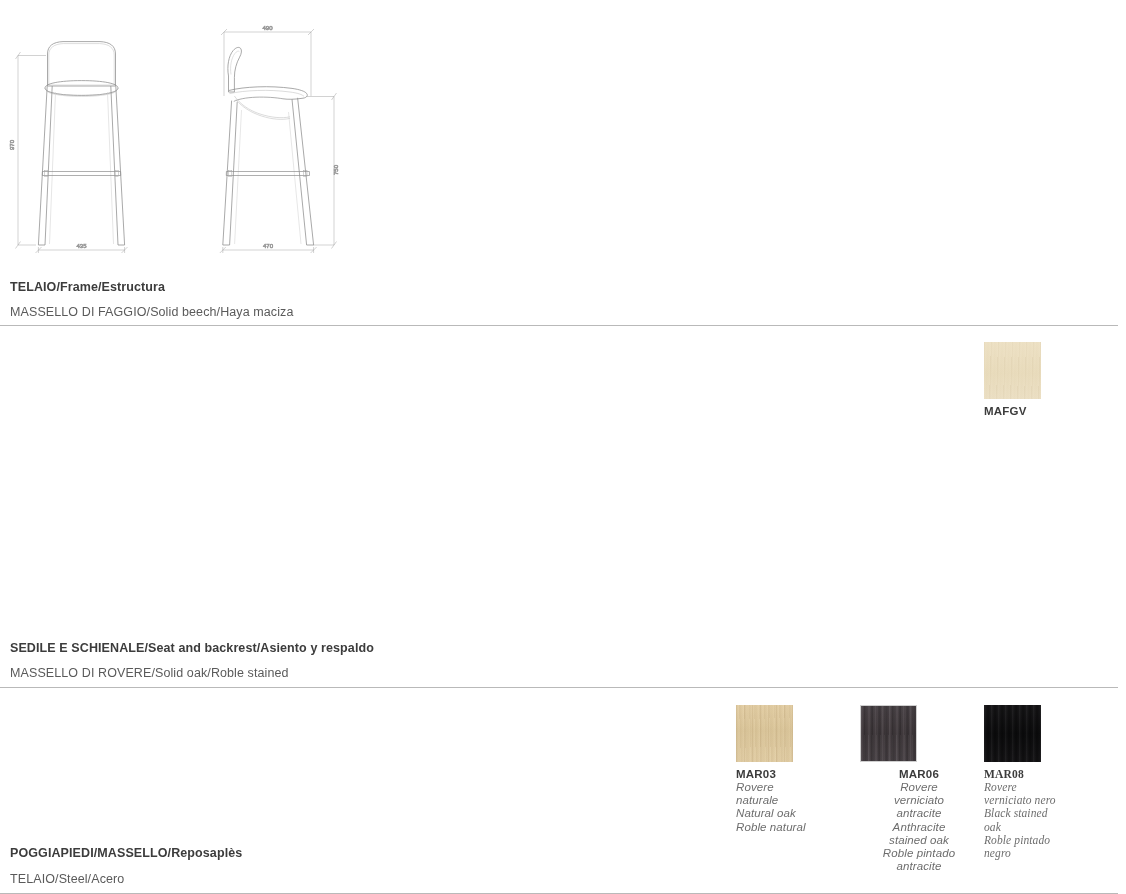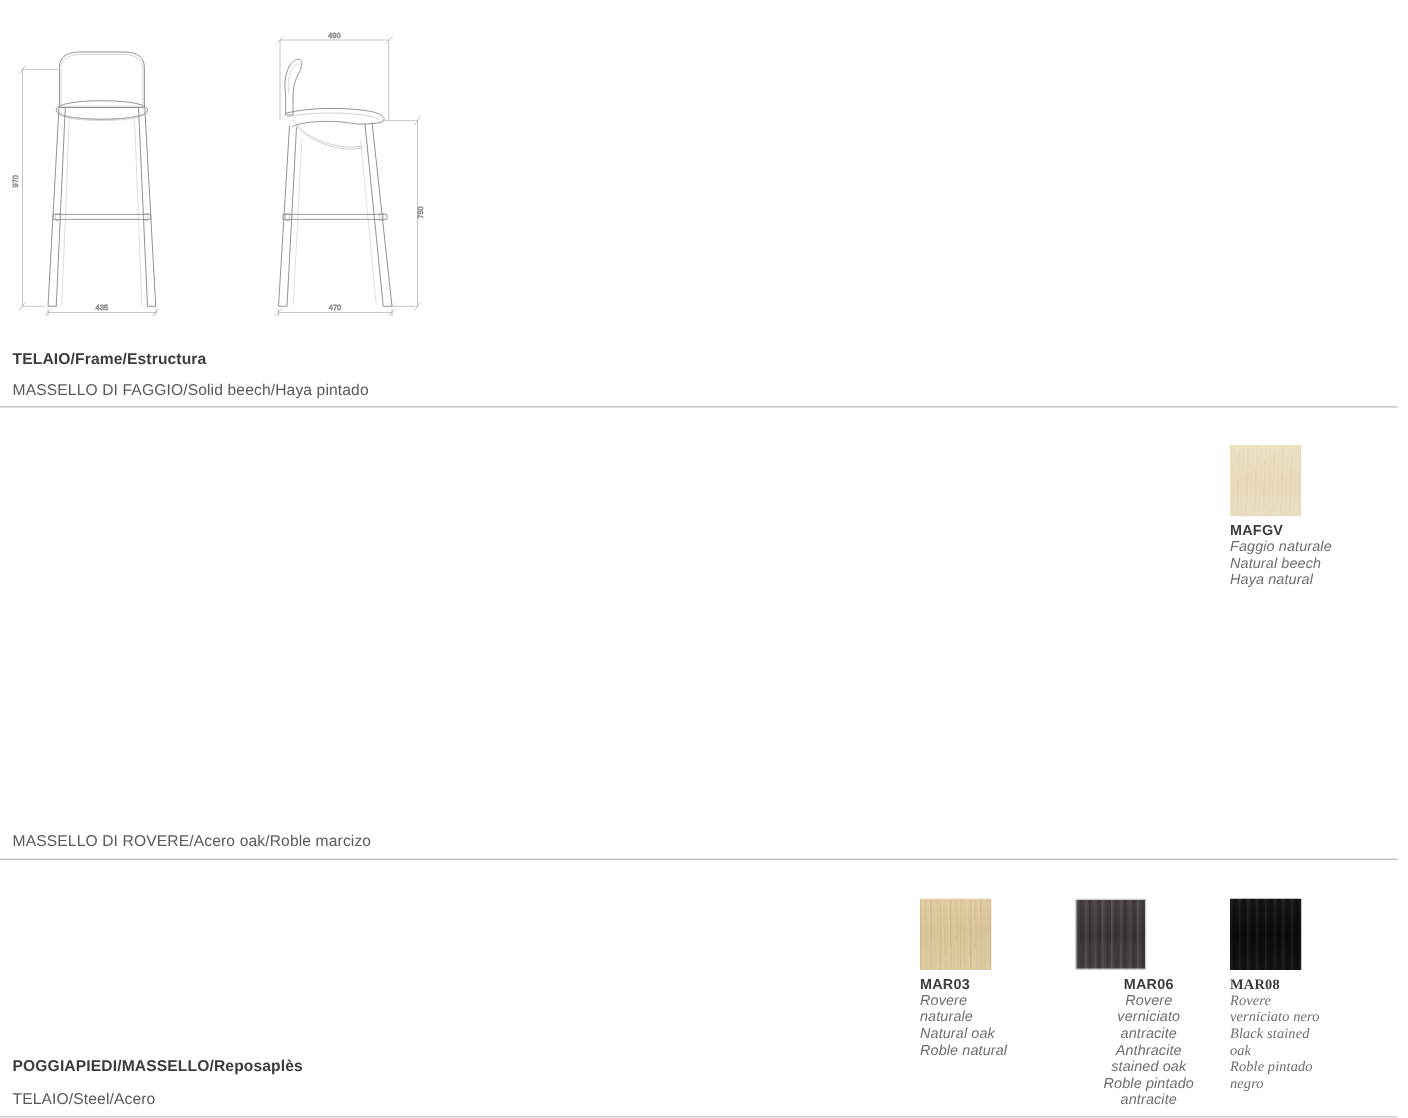--- a/index.html
+++ b/index.html
@@ -63,21 +63,21 @@
     font-size: 12.5px;
     font-weight: normal;
     color: #5a5a5a;
     letter-spacing: 0.1px;
     white-space: nowrap;
   }
 
   
   .swatch-group {
     position: absolute;
-    top: 18px;
+    top: 4px;
     left: 0;
     width: 1124px;
     height: 100%;
   }
   .swatch-item {
     position: absolute;
     width: 118px;
   }
   .swatch-chip {
     width: 57px;
@@ -262,36 +262,34 @@
       <text x="338" y="170" transform="rotate(-90 338 170)" text-anchor="middle" font-family="Liberation Sans, sans-serif" font-size="6" fill="#7d7d7d">750</text>
       <text x="268" y="248" text-anchor="middle" font-family="Liberation Sans, sans-serif" font-size="6" fill="#7d7d7d">470</text>
     </g>
   </svg>
 </div>
 
 <div id="spec-sheet">
 
   <div class="spec-section" style="height:193px;">
     <div class="section-heading" style="top:12px;">TELAIO/Frame/Estructura</div>
-    <div class="section-subheading" style="top:37px;">MASSELLO DI FAGGIO/Solid beech/Haya pintado</div>
+    <div class="section-subheading" style="top:37px;">MASSELLO DI FAGGIO/Solid beech/Haya maciza</div>
     <div class="section-divider" style="top:57px;"></div>
 
     <div class="swatch-group">
       <div class="swatch-item" style="left:984px; top:70px;">
         <span class="swatch-chip fill-beech"></span>
         <div class="swatch-code">MAFGV</div>
-        <div class="swatch-desc">Faggio naturale
-Natural beech
-Haya natural</div>
       </div>
     </div>
   </div>
 
   <div class="spec-section" style="height:203px;">
-    <div class="section-subheading" style="top:205px;">MASSELLO DI ROVERE/Acero oak/Roble marcizo</div>
+    <div class="section-heading" style="top:180px;">SEDILE E SCHIENALE/Seat and backrest/Asiento y respaldo</div>
+    <div class="section-subheading" style="top:205px;">MASSELLO DI ROVERE/Solid oak/Roble stained</div>
     <div class="section-divider" style="top:226px;"></div>
 
     <div class="swatch-group">
       <div class="swatch-item" style="left:736px; top:240px;">
         <span class="swatch-chip fill-oak-natural"></span>
         <div class="swatch-code">MAR03</div>
         <div class="swatch-desc">Rovere
 naturale
 Natural oak
 Roble natural</div>

